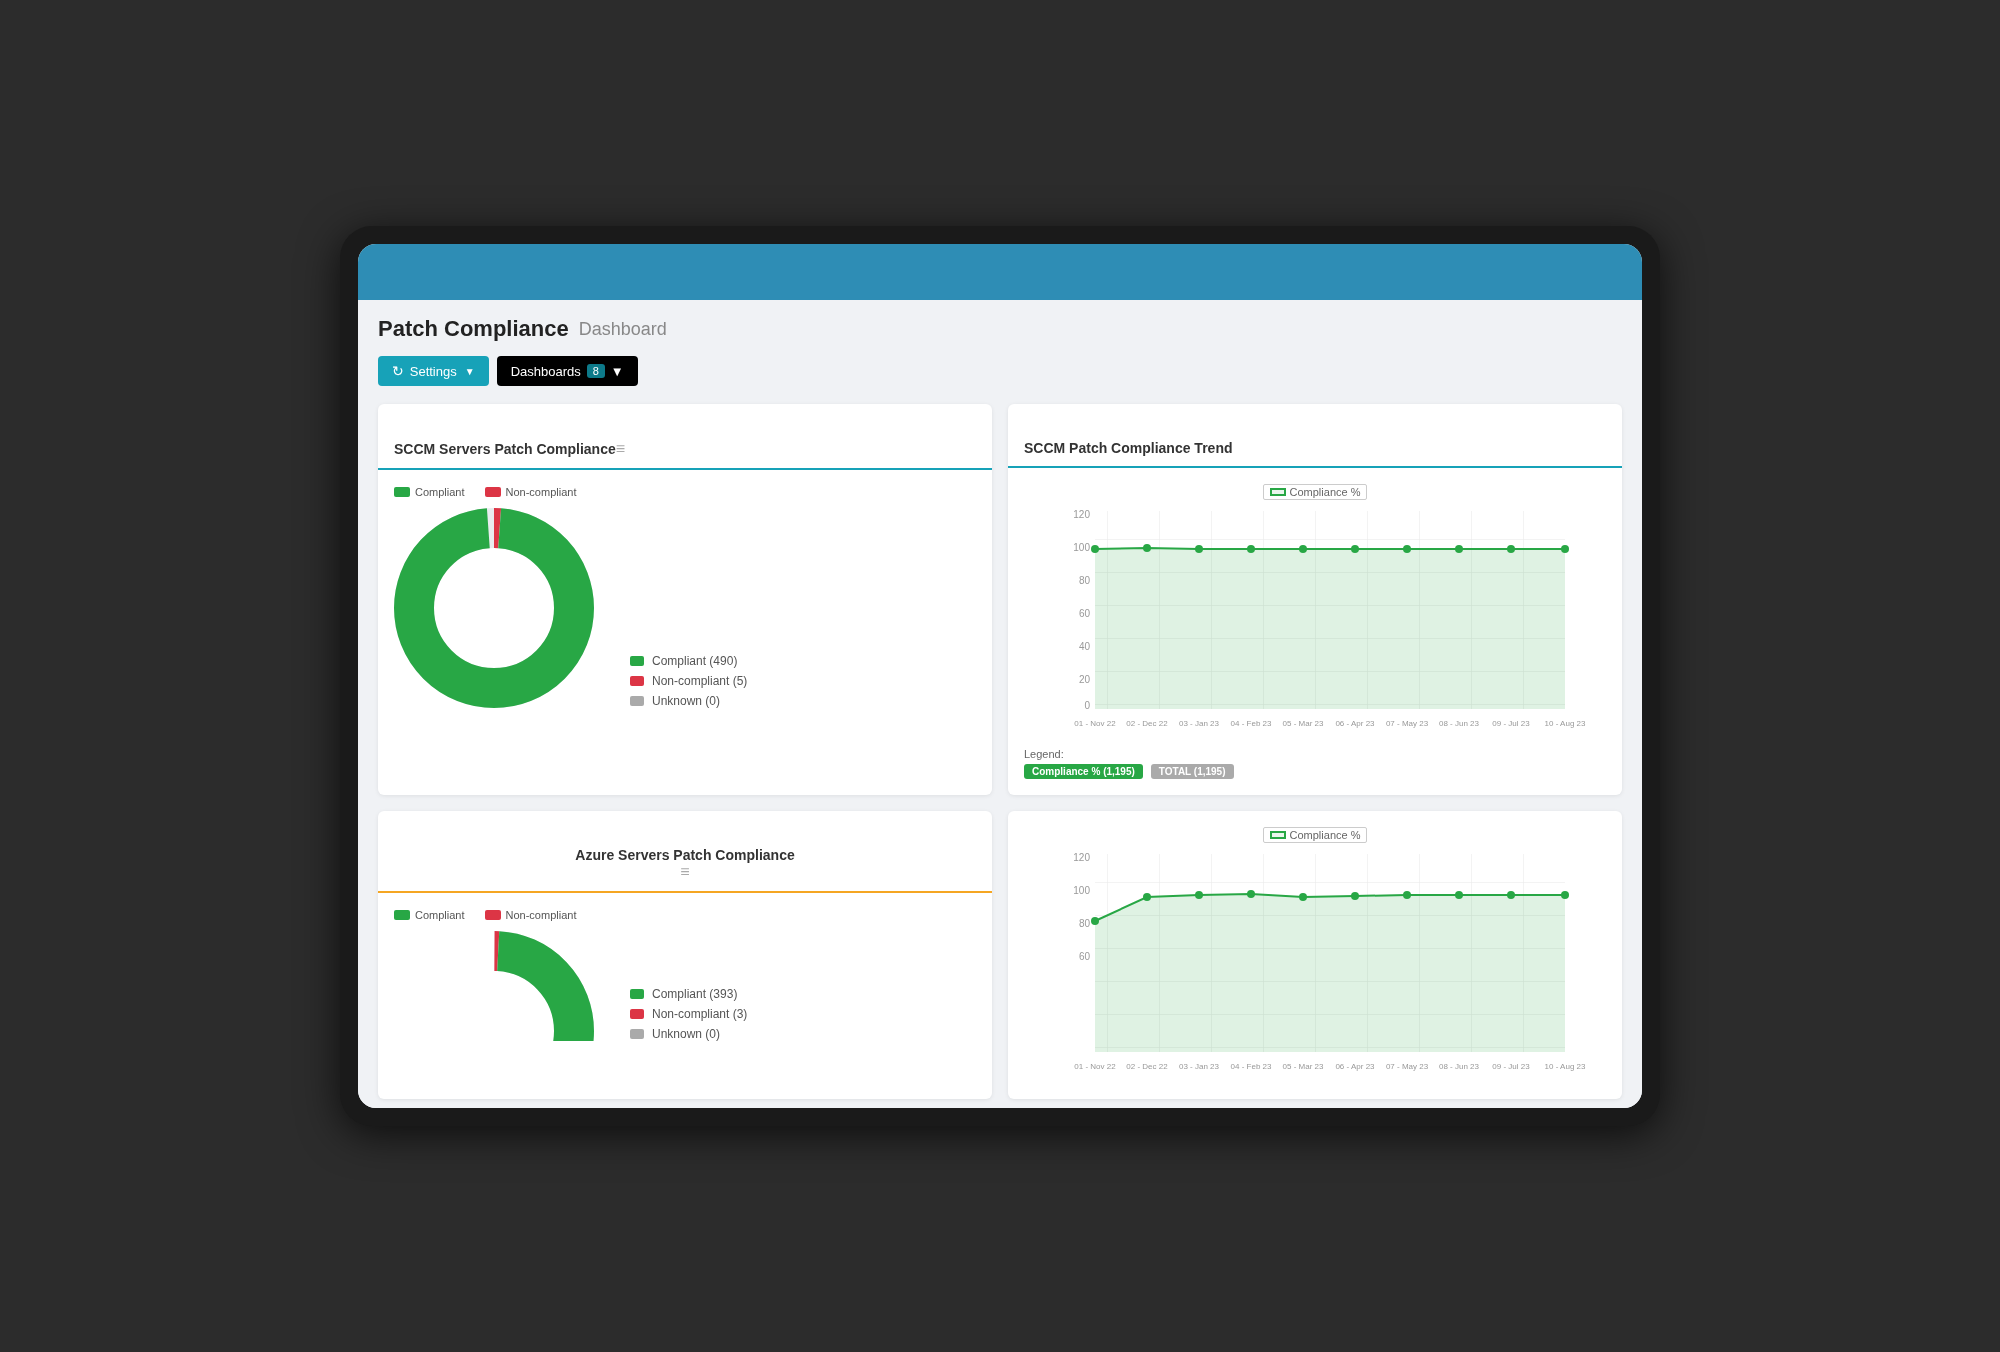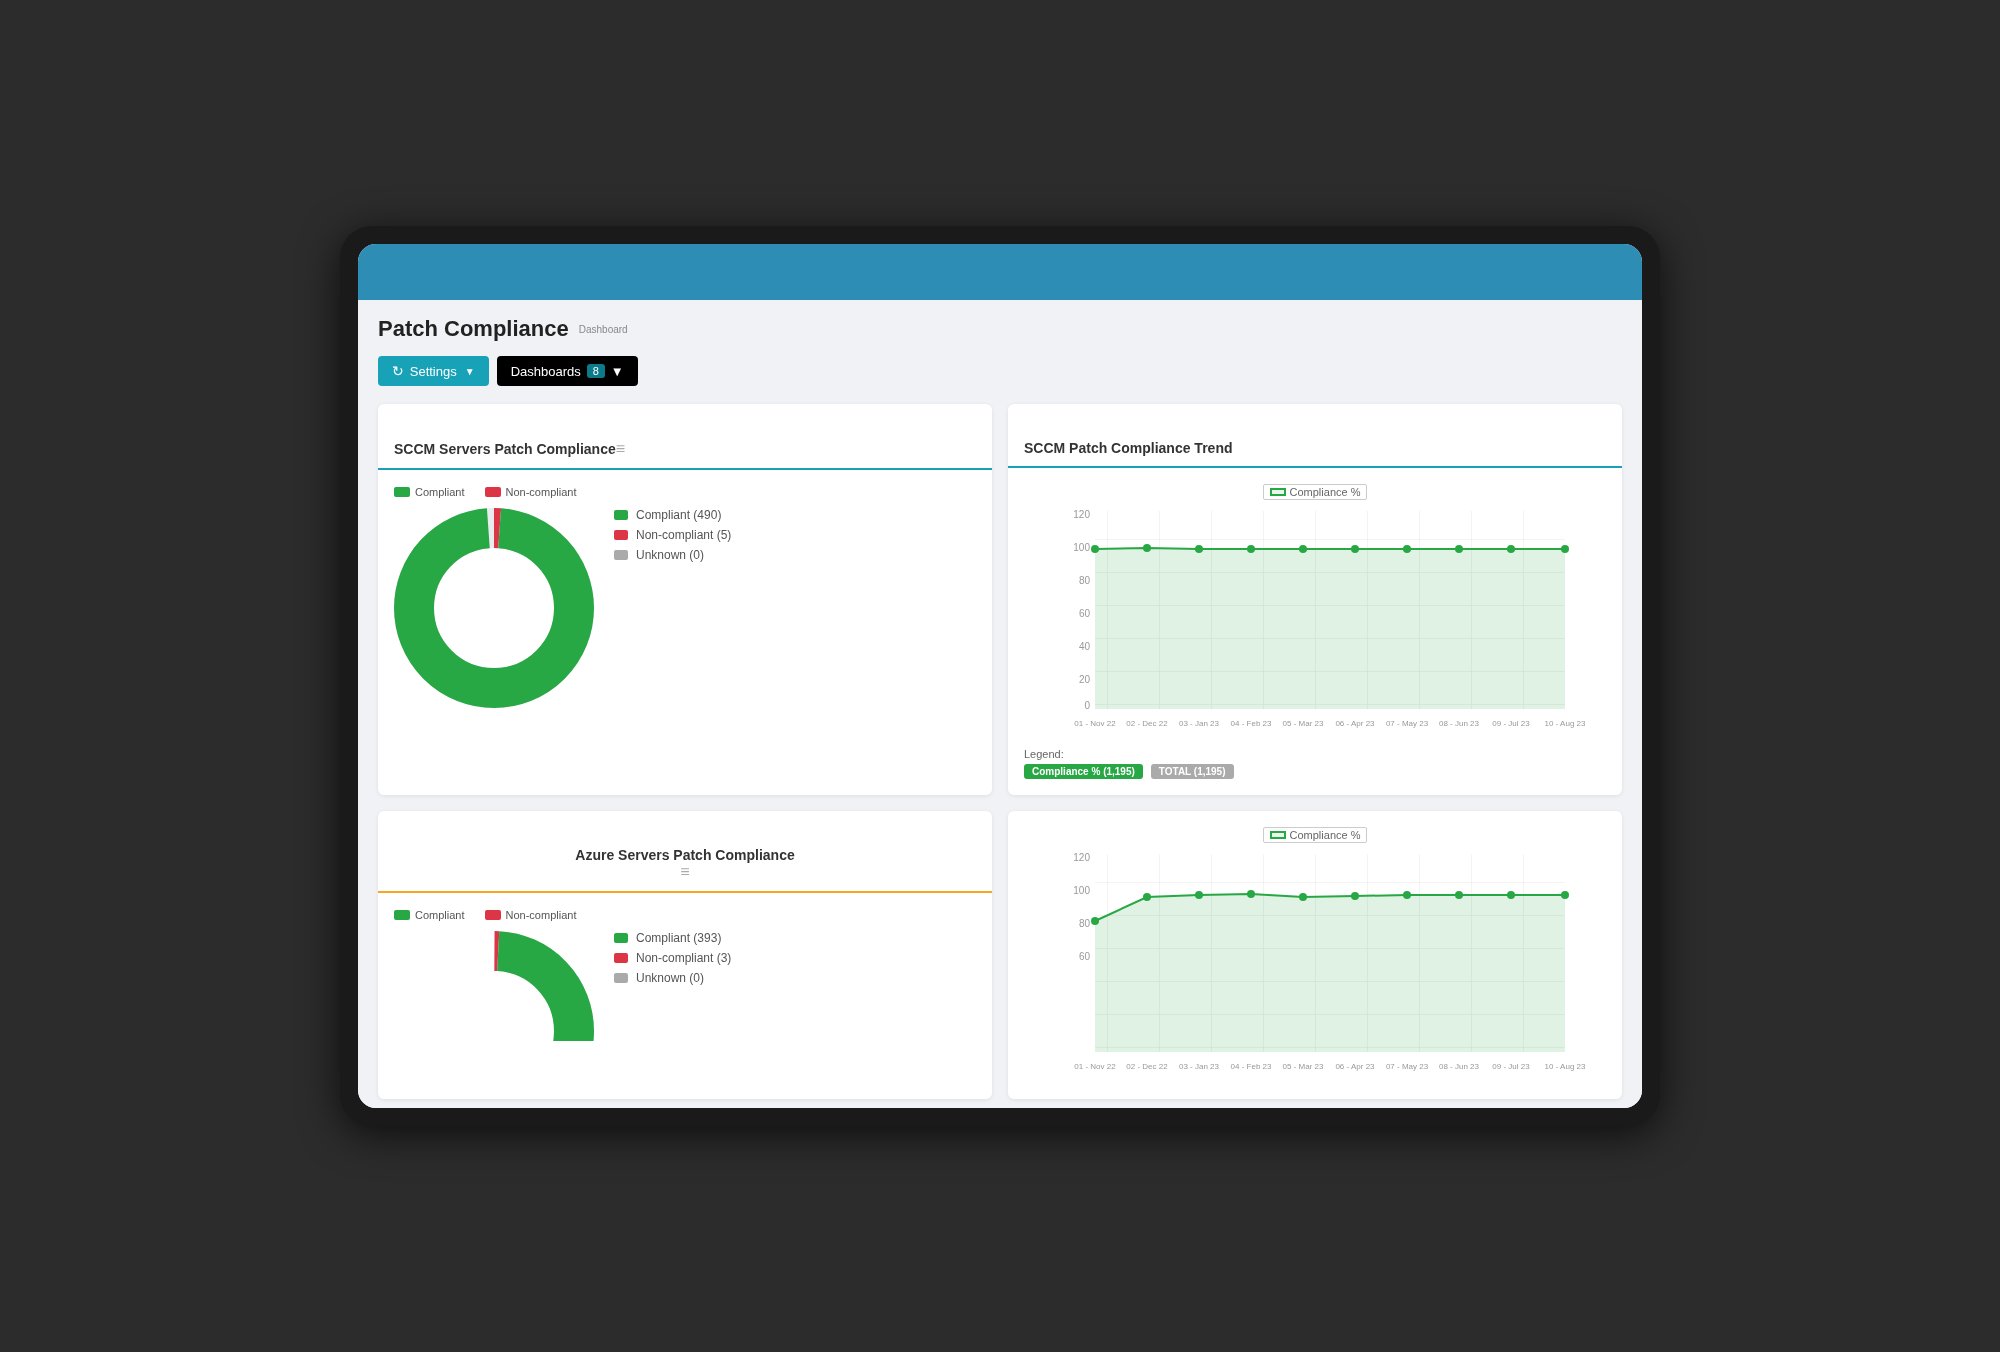--- a/index.html
+++ b/index.html
@@ -45,21 +45,21 @@
       align-items: center;
       margin-bottom: 14px;
       gap: 10px;
     }
     .page-title {
       font-size: 22px;
       font-weight: 600;
       color: #222;
     }
     .page-subtitle {
-      font-size: 10px;
+      font-size: 18px;
       color: #888;
       font-weight: 400;
       text-align: right;
     }
     .toolbar {
       display: flex;
       gap: 8px;
       margin-bottom: 18px;
     }
     .btn-settings {
@@ -130,22 +130,22 @@
       color: #aaa;
       font-size: 16px;
       cursor: pointer;
     }
     .card-body {
       padding: 16px;
     }
     
     .chart-area {
       display: flex;
-      align-items: flex-start;
-      gap: 20px;
+      align-items: flex-end;
+      gap: 36px;
     }
     .donut-container {
       position: relative;
       width: 200px;
       height: 200px;
       flex-shrink: 0;
     }
     .donut-container svg {
       width: 100%;
       height: 100%;

